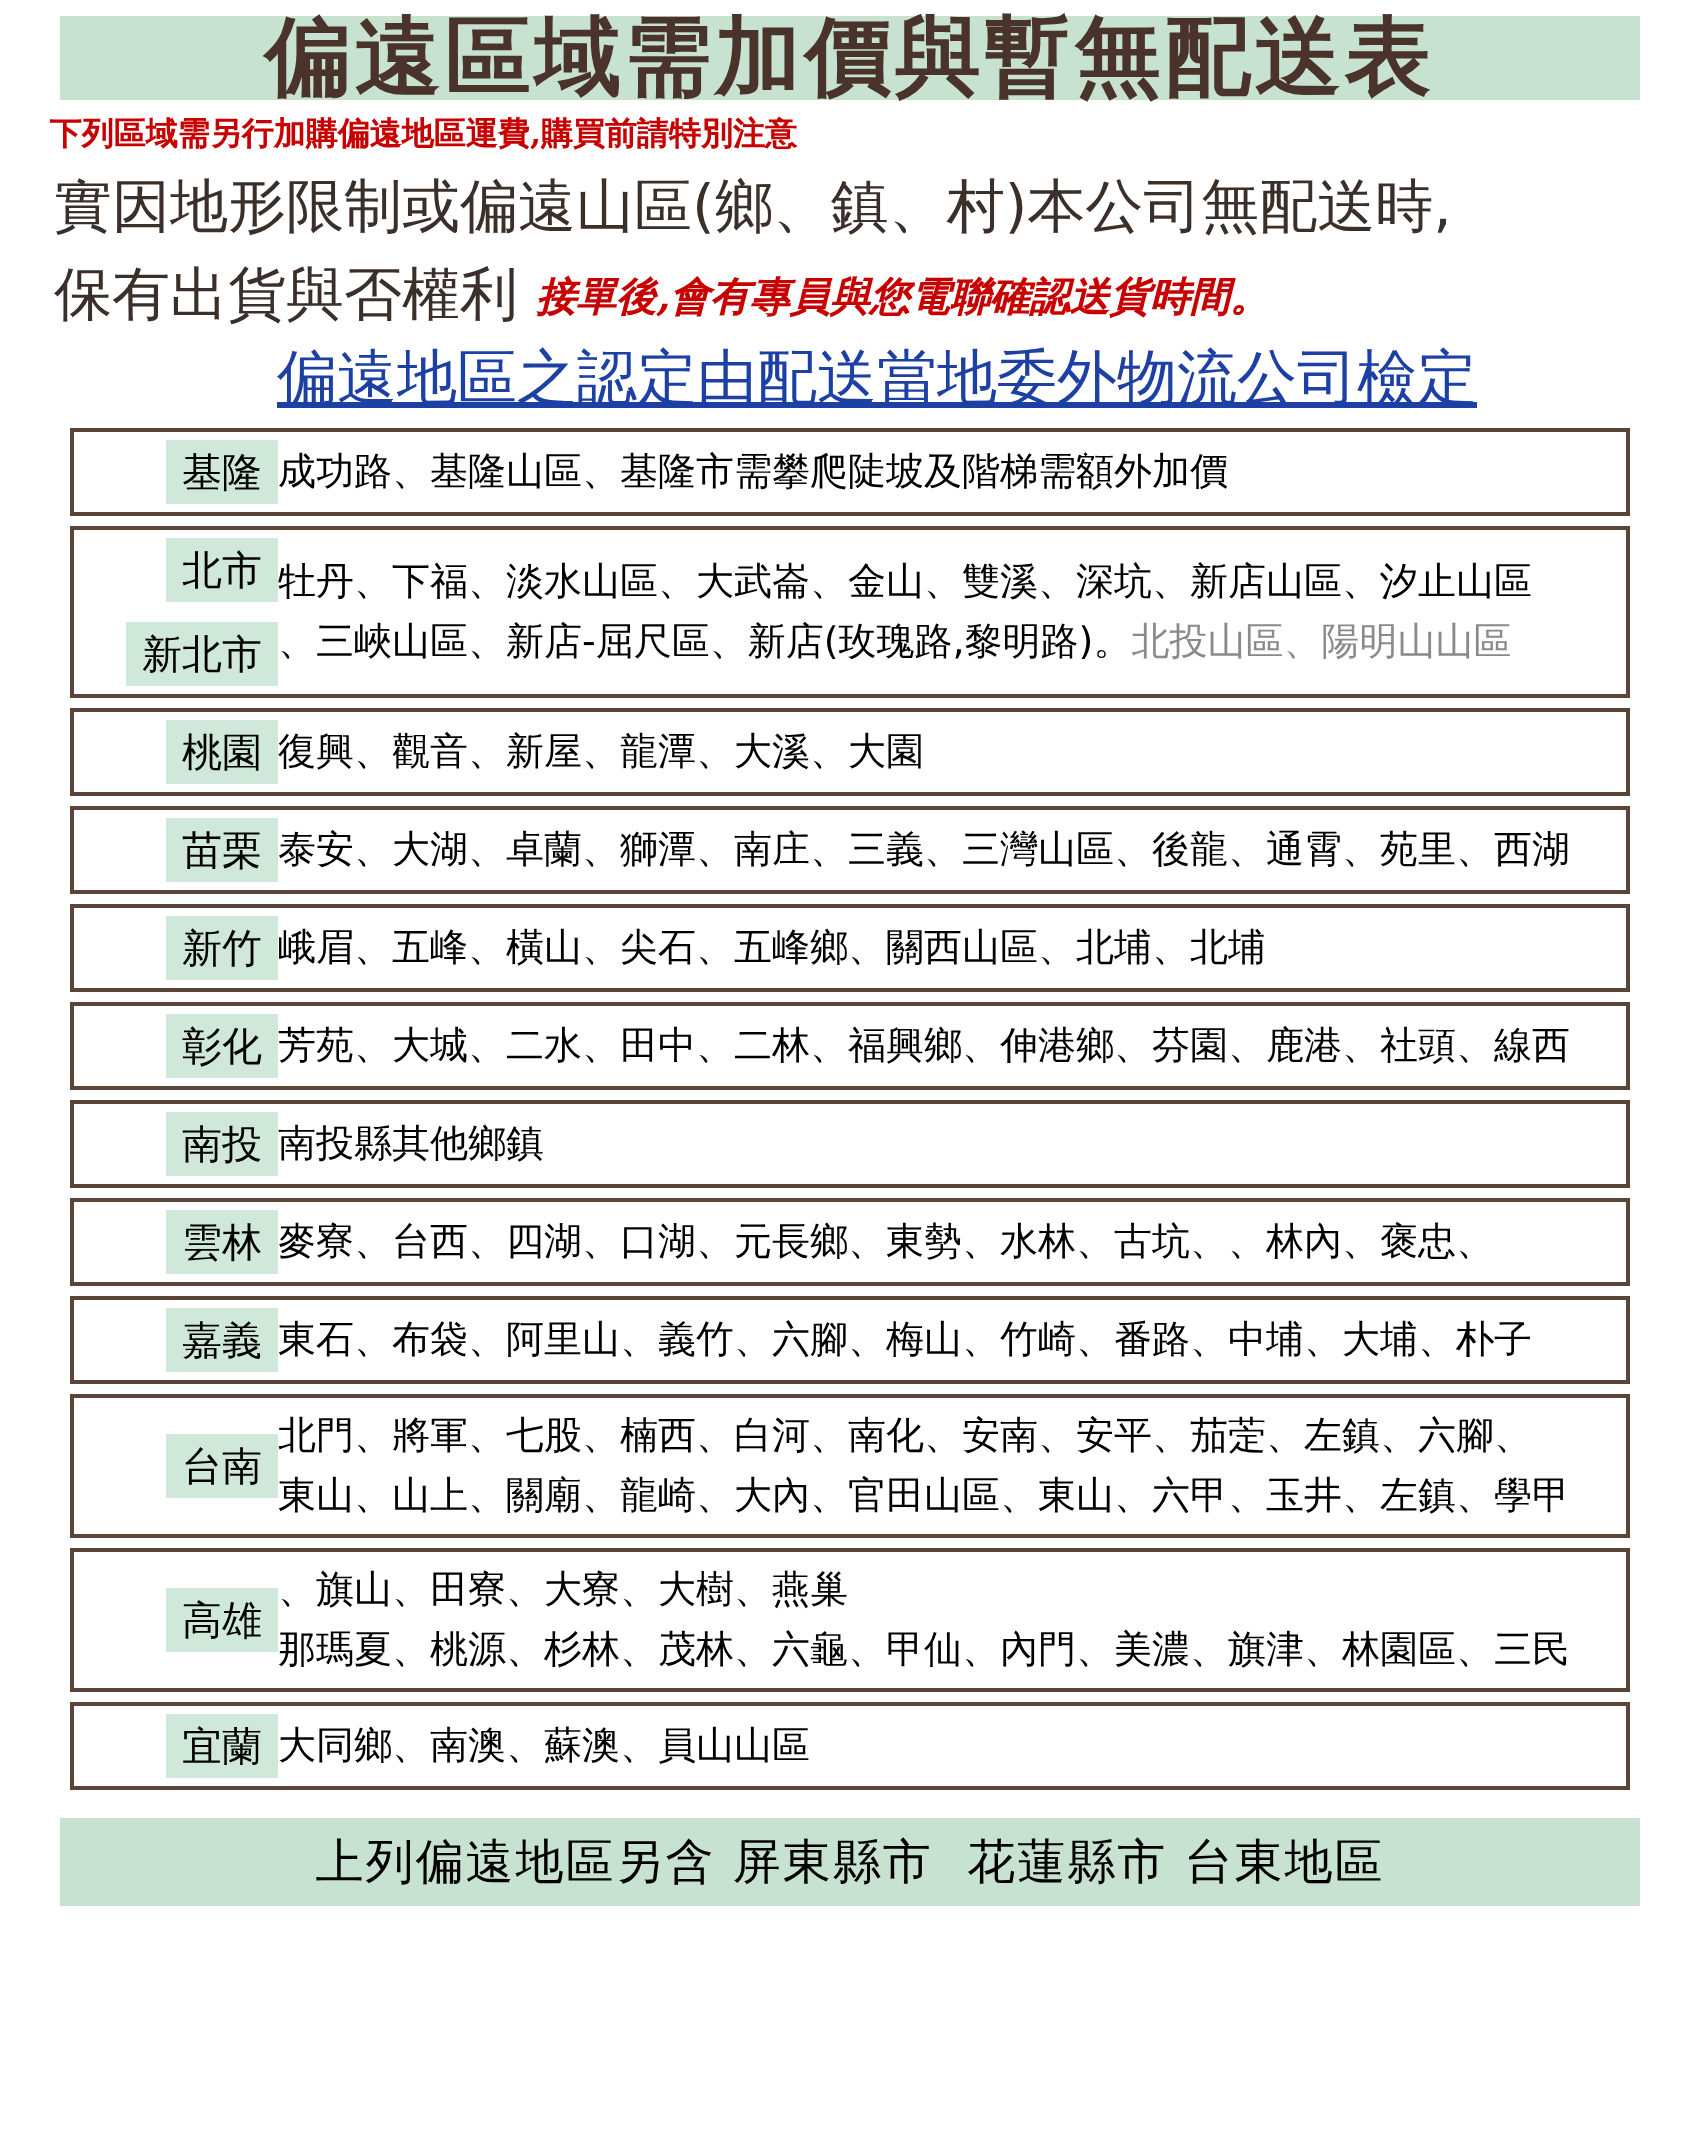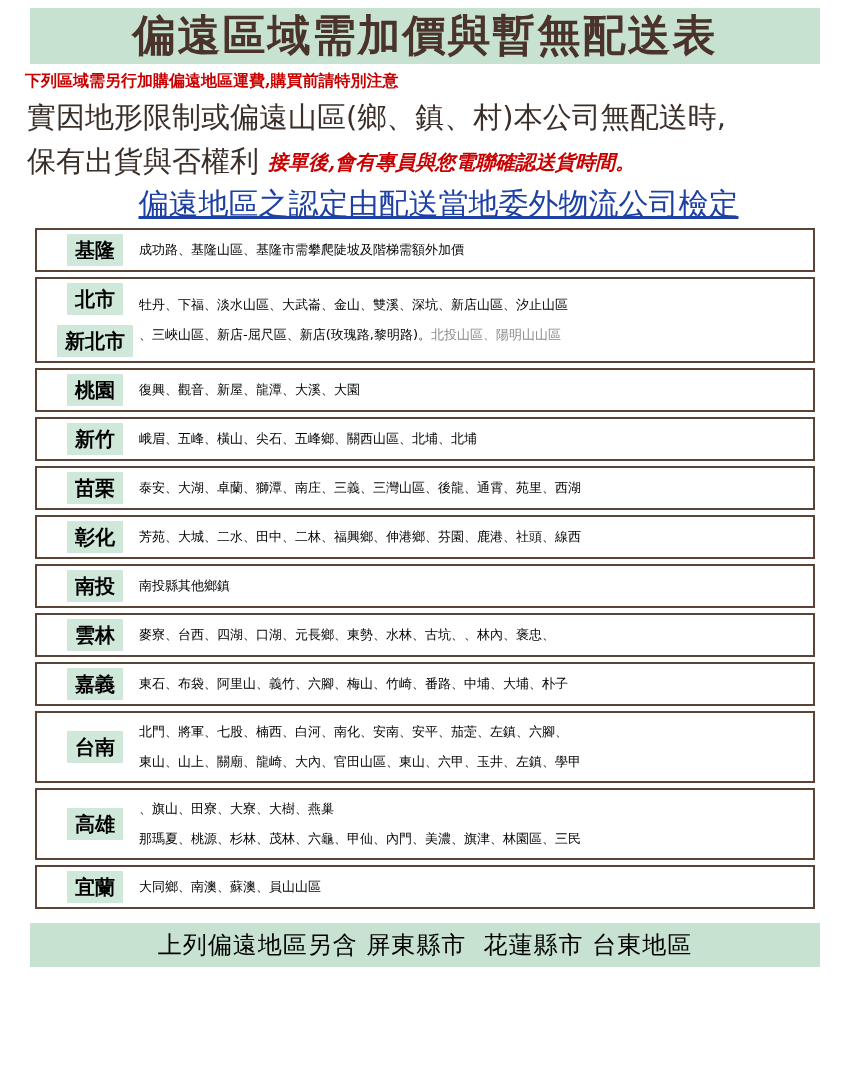--- a/index.html
+++ b/index.html
@@ -8,21 +8,21 @@
     width: 850px;
     height: 1070px;
     background: #ffffff;
     font-family: "DejaVu Sans", sans-serif;
     overflow: hidden;
   }
   .page { width: 850px; height: 1070px; position: relative; }
 
   .title-bar {
     margin: 8px 30px 0 30px;
-    height: 56px;
+    height: 42px;
     background: var(--green-bg);
     display: flex;
     align-items: center;
     justify-content: center;
   }
   .title-bar .title-text {
     font-size: 43px;
     font-weight: bold;
     letter-spacing: 2px;
     color: var(--brown-text);
@@ -72,35 +72,34 @@
     align-items: center;
     padding: 4px 6px;
     margin-bottom: 5px;
   }
   .labels-col {
     width: 96px;
     flex-shrink: 0;
     display: flex;
     flex-direction: column;
     gap: 10px;
-    align-items: center;
+    align-items: flex-end;
     padding-left: 8px;
-    font-weight: bold;
   }
   .label-box {
     background: var(--label-bg);
     color: #000000;
     font-size: 20px;
     line-height: 24px;
     padding: 4px 8px;
     white-space: nowrap;
   }
   .content-col { flex: 1; min-width: 0; }
   .area-line {
-    font-size: 13px;
+    font-size: 19px;
     line-height: 30px;
     color: #000000;
     white-space: nowrap;
   }
   .gray-seg { color: var(--gray-text); }
 
   .footer-bar {
     margin: 14px 30px 0 30px;
     height: 44px;
     background: var(--green-bg);
@@ -154,32 +153,32 @@
       <div class="t-row">
         <div class="labels-col">
           <div class="label-box">桃園</div>
         </div>
         <div class="content-col">
           <div class="area-line"><span>復興、觀音、新屋、龍潭、大溪、大園</span></div>
         </div>
       </div>
       <div class="t-row">
         <div class="labels-col">
+          <div class="label-box">苗栗</div>
+        </div>
+        <div class="content-col">
+          <div class="area-line"><span>泰安、大湖、卓蘭、獅潭、南庄、三義、三灣山區、後龍、通霄、苑里、西湖</span></div>
+        </div>
+      </div>
+      <div class="t-row">
+        <div class="labels-col">
           <div class="label-box">新竹</div>
         </div>
         <div class="content-col">
           <div class="area-line"><span>峨眉、五峰、橫山、尖石、五峰鄉、關西山區、北埔、北埔</span></div>
-        </div>
-      </div>
-      <div class="t-row">
-        <div class="labels-col">
-          <div class="label-box">苗栗</div>
-        </div>
-        <div class="content-col">
-          <div class="area-line"><span>泰安、大湖、卓蘭、獅潭、南庄、三義、三灣山區、後龍、通霄、苑里、西湖</span></div>
         </div>
       </div>
       <div class="t-row">
         <div class="labels-col">
           <div class="label-box">彰化</div>
         </div>
         <div class="content-col">
           <div class="area-line"><span>芳苑、大城、二水、田中、二林、福興鄉、伸港鄉、芬園、鹿港、社頭、線西</span></div>
         </div>
       </div>

